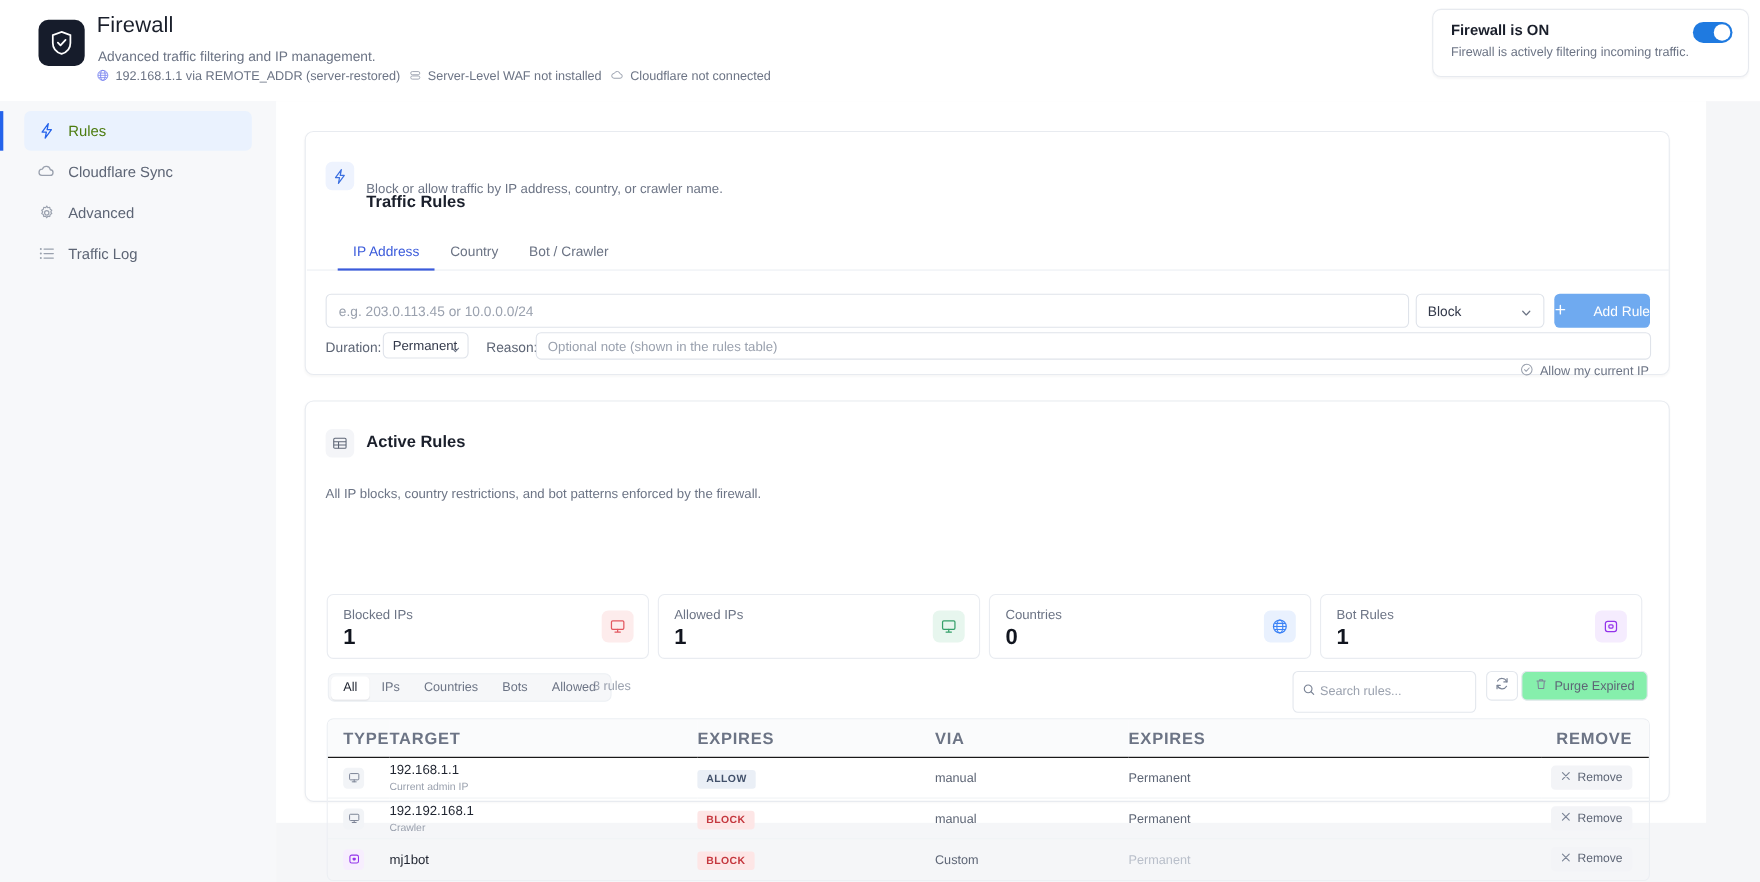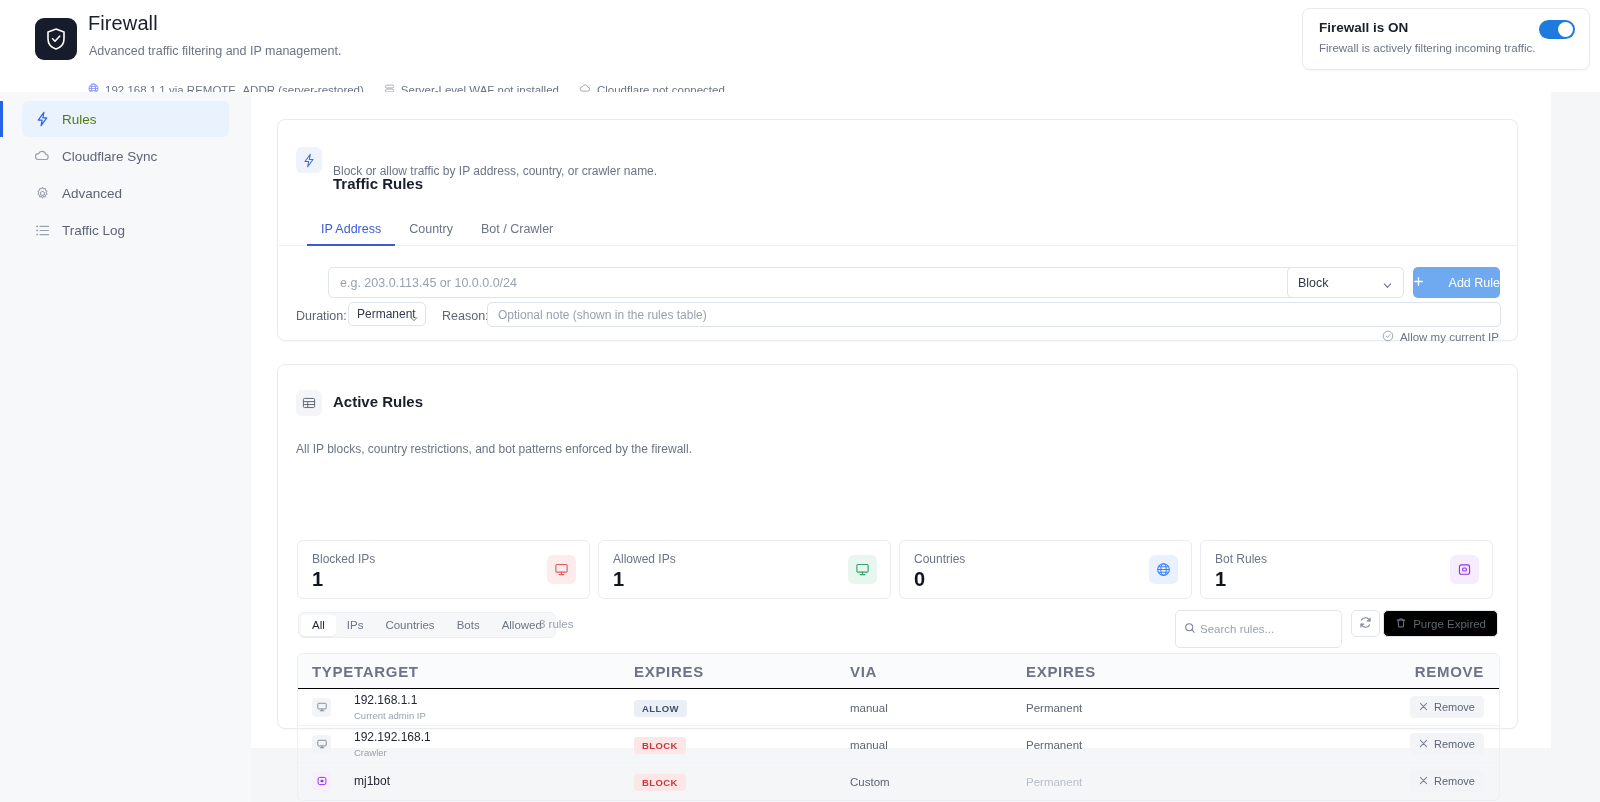--- a/index.html
+++ b/index.html
@@ -14,21 +14,21 @@
 
   
   .header { position: absolute; left: 0; top: 0; width: 1600px; height: 92px; background: #ffffff; }
   .app-badge {
     position: absolute; left: 35px; top: 18px; width: 42px; height: 42px;
     background: #161c2b; border-radius: 9px;
     display: flex; align-items: center; justify-content: center;
   }
   .app-title { position: absolute; left: 88px; top: 12px; font-size: 20px; font-weight: 400; color: #1a1f2b; letter-spacing: .1px; }
   .app-sub { position: absolute; left: 89px; top: 44px; font-size: 12.5px; color: #6c7485; }
-  .meta-row { position: absolute; left: 88px; top: 63px; display: flex; align-items: flex-start; gap: 20px; margin-top: 20px; }
+  .meta-row { position: absolute; left: 88px; top: 63px; display: flex; align-items: flex-start; gap: 8px; }
   .meta-item { display: flex; align-items: center; gap: 6px; font-size: 11.5px; color: #6c7485; white-space: nowrap; }
 
   .fw-card {
     position: absolute; right: 10px; top: 8px; width: 288px; height: 62px;
     background: #fff; border: 1px solid #e7eaef; border-radius: 8px;
     box-shadow: 0 1px 2px rgba(16,24,40,.04);
   }
   .fw-title { position: absolute; left: 16px; top: 11px; font-size: 13.5px; font-weight: bold; color: #1a1f2b; }
   .fw-sub { position: absolute; left: 16px; top: 33px; font-size: 11.5px; color: #6c7485; }
   .toggle {
@@ -75,21 +75,21 @@
     padding: 0 14px; height: 31px; line-height: 28px; font-size: 12.5px;
     color: #6c7485; cursor: pointer; border-bottom: 2px solid transparent;
   }
   .tab.active { color: #3b5bdb; border-bottom-color: #3b5bdb; }
   .tabs-rule { position: absolute; left: 1px; top: 125px; width: 1239px; height: 1px; background: #eceff3; }
 
   
   .ip-input {
     position: absolute; left: 18px; top: 147px; width: 985px; height: 31px;
     border: 1px solid #dfe3ea; border-radius: 5px; padding: 0 11px;
-    font-size: 12.5px; font-family: "Liberation Sans", sans-serif; color: #1f2430; background: #fff; margin-left: 32px;
+    font-size: 12.5px; font-family: "Liberation Sans", sans-serif; color: #1f2430; background: #fff;
   }
   .ip-input::placeholder { color: #9aa1ae; }
   .action-select {
     position: absolute; left: 1009px; top: 147px; width: 117px; height: 31px;
     border: 1px solid #dfe3ea; border-radius: 5px; background: #fff;
     font-size: 12.5px; color: #33394a; padding-left: 10px;
     font-family: "Liberation Sans", sans-serif;
     -webkit-appearance: none; appearance: none; cursor: pointer;
   }
   .sel-caret { position: absolute; left: 1104px; top: 157px; pointer-events: none; }
@@ -156,21 +156,21 @@
     font-family: "Liberation Sans", sans-serif; color: #1f2430; background: transparent;
   }
   .search-wrap input::placeholder { color: #9aa1ae; }
   .refresh-btn {
     position: absolute; right: 137px; top: 245px; width: 29px; height: 27px;
     border: 1px solid #e3e7ed; border-radius: 5px; background: #fff;
     display: flex; align-items: center; justify-content: center; cursor: pointer;
   }
   .purge-btn {
     position: absolute; right: 19px; top: 245px; height: 27px; padding: 0 11px;
-    border: 1px solid #e3e7ed; border-radius: 5px; background: #000000;
+    border: 1px solid #e3e7ed; border-radius: 5px; background: #86efac;
     display: flex; align-items: center; gap: 6px; font-size: 11.5px; color: #5d6575; cursor: pointer;
   }
 
   
   .table { position: absolute; left: 19px; top: 288px; width: 1203px; border: 1px solid #eceff3; border-radius: 6px; overflow: hidden; }
   table { width: 100%; border-collapse: collapse; }
   thead th {
     background: #fafbfc; text-align: left; font-size: 15px; letter-spacing: .7px;
     font-weight: bold; color: #6c7485; padding: 9px 0 8px 0; border-bottom: 1px solid #000000;
   }

